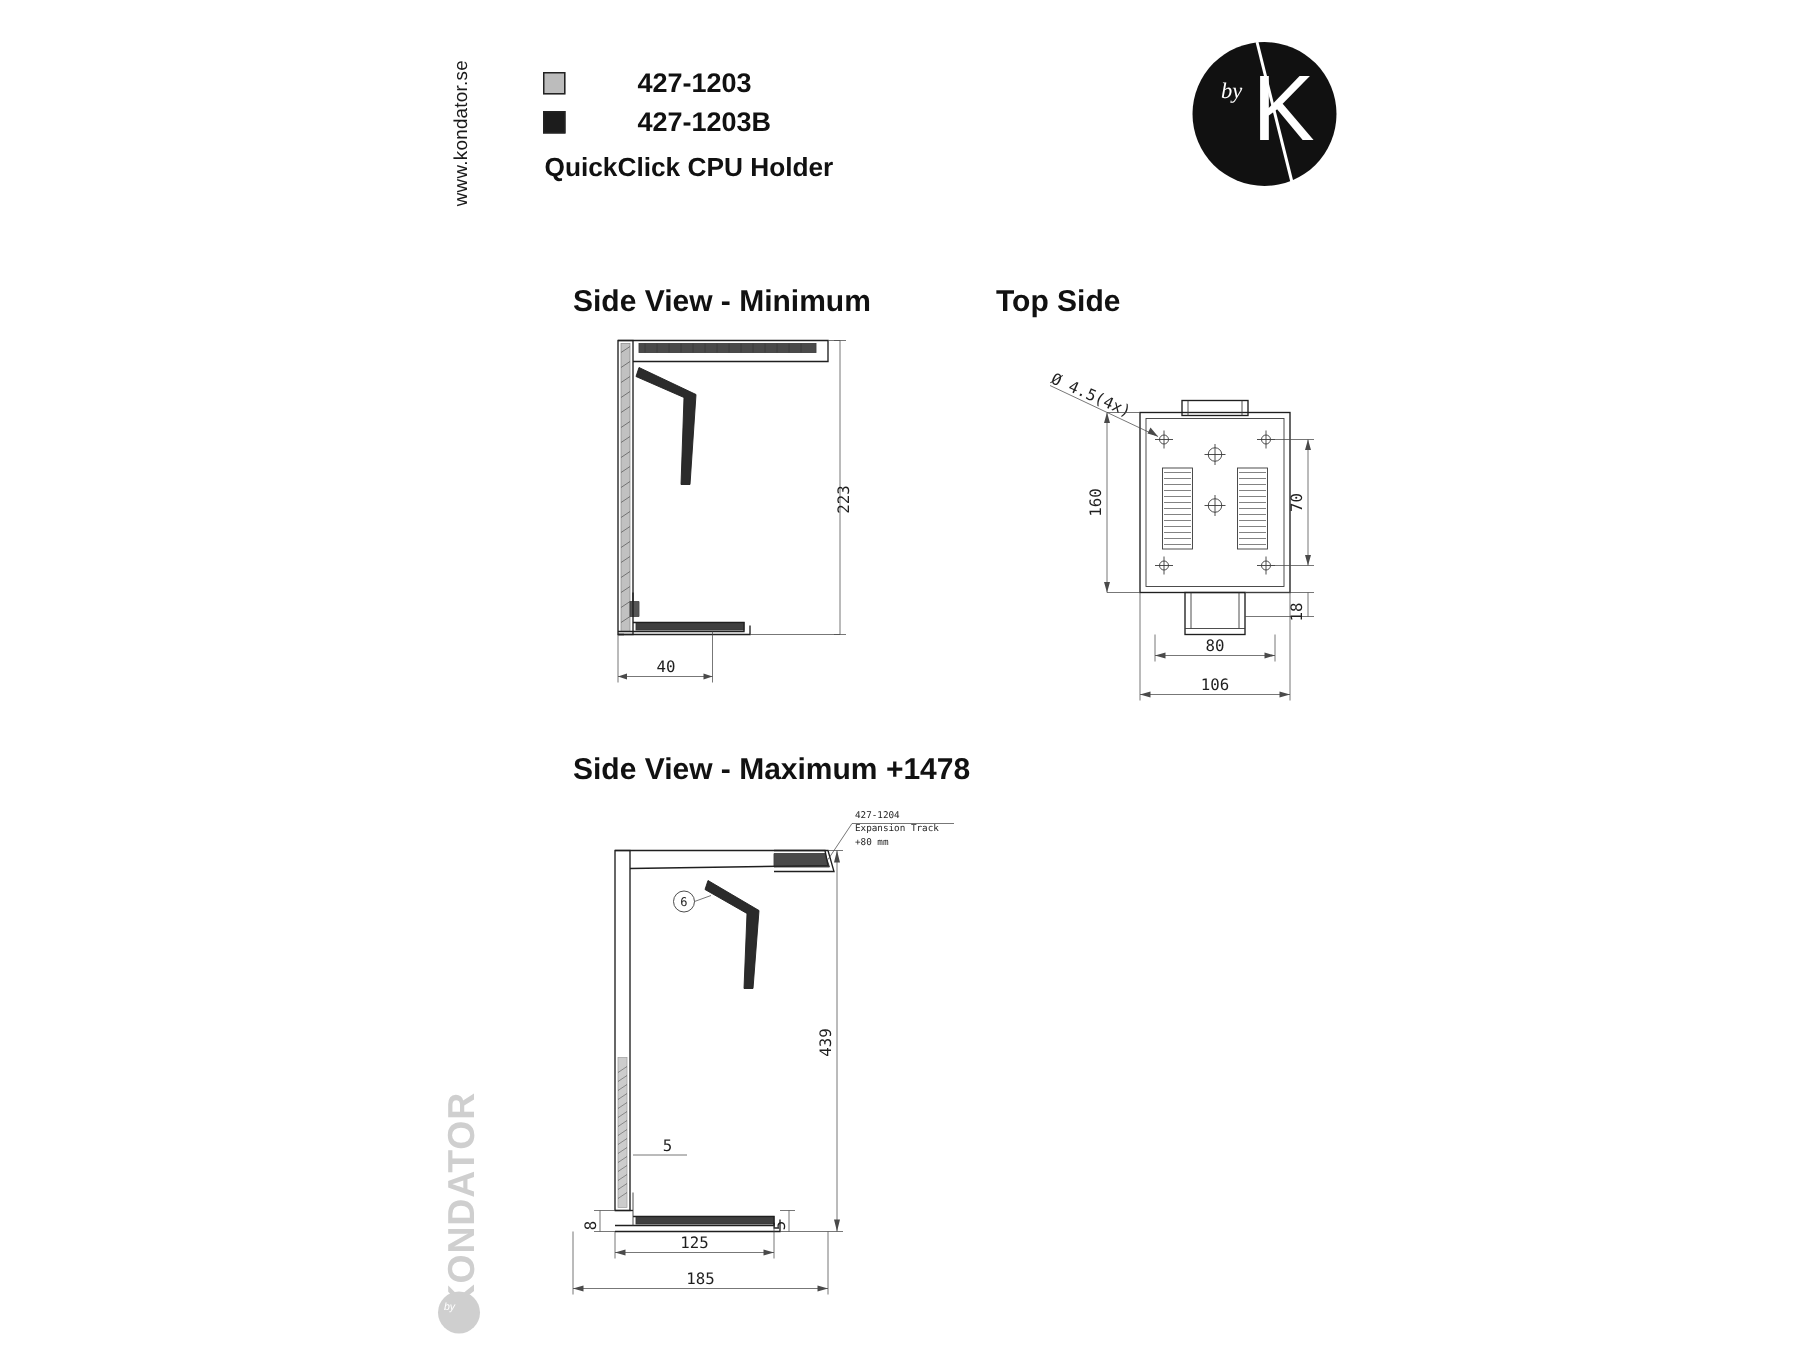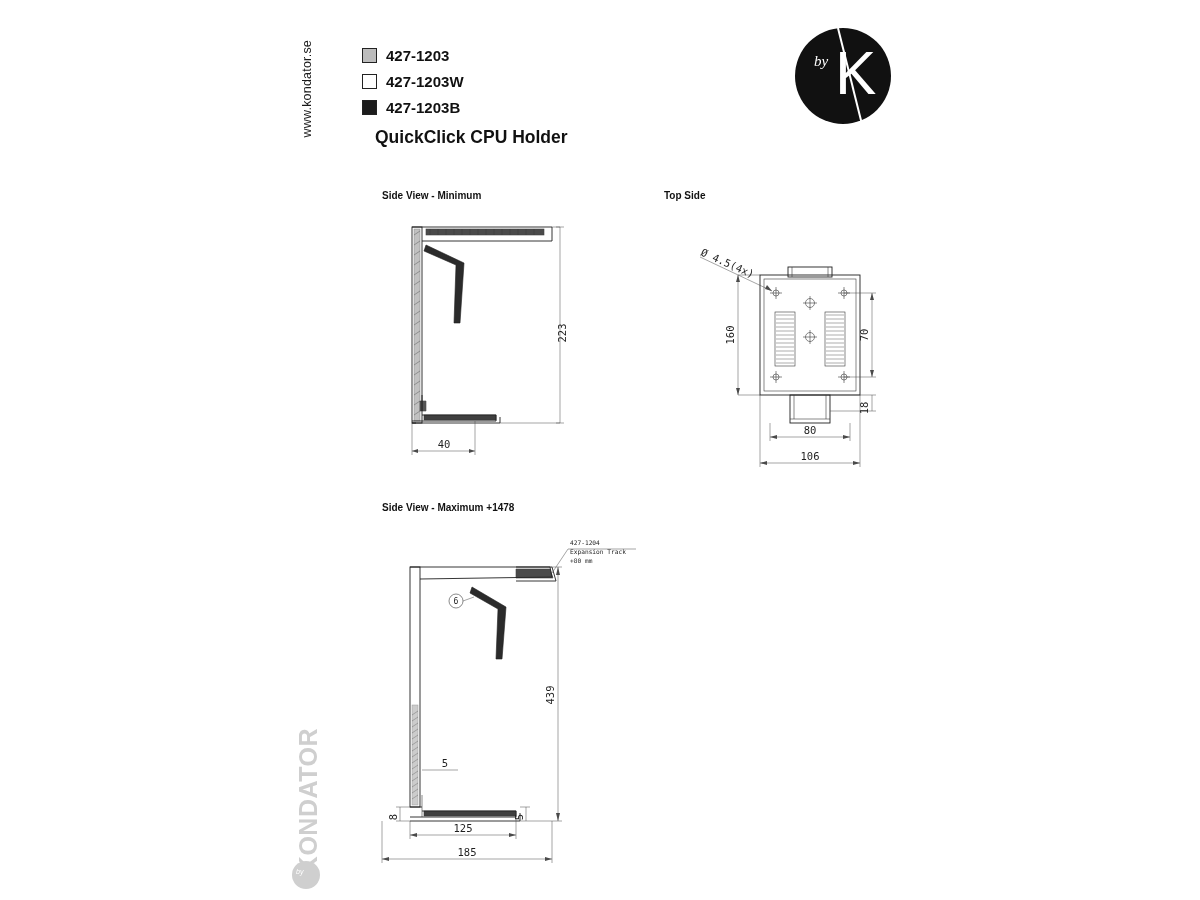--- a/index.html
+++ b/index.html
@@ -52,31 +52,32 @@
     height: 15px;
     border: 1px solid #222;
     margin-right: 9px;
     flex: 0 0 auto;
     box-sizing: border-box;
   }
   .sw-grey { background: #bcbcbc; }
   .sw-white { background: #ffffff; }
   .sw-black { background: #1c1c1c; }
   .article-code {
-    font-size: 15px;
+    font-size: 18px;
     font-weight: bold;
     letter-spacing: 0px;
     color: #111;
+    margin-left: 39px;
   }
   .product-name {
     font-size: 17.5px;
     font-weight: bold;
     color: #111;
     margin-top: 7px;
-    margin-left: 13px;
+    margin-left: 1px;
   }
 
   
   .logo-wrap {
     position: absolute;
     left: 795px;
     top: 28px;
     width: 96px;
     height: 96px;
   }
@@ -112,21 +113,21 @@
     width: 2px;
     height: 96px;
     background: #fff;
     transform: rotate(-14deg);
     transform-origin: top center;
   }
 
   
   .view-title {
     position: absolute;
-    font-size: 10px;
+    font-size: 20px;
     font-weight: bold;
     color: #111;
   }
   #title-side-min { left: 382px; top: 190px; }
   #title-top { left: 664px; top: 190px; }
   #title-side-max { left: 382px; top: 502px; }
 
   
   .watermark {
     position: absolute;
@@ -199,24 +200,20 @@
 <body>
 
 <div class="sheet">
 
   <div class="vertical-url">www.kondator.se</div>
 
   <div class="article-list">
     <div class="article-row">
       <span class="swatch sw-grey"></span>
       <span class="article-code">427-1203</span>
-    </div>
-    <div class="article-row">
-      <span class="swatch sw-white"></span>
-      <span class="article-code">427-1203W</span>
     </div>
     <div class="article-row">
       <span class="swatch sw-black"></span>
       <span class="article-code">427-1203B</span>
     </div>
     <div class="product-name">QuickClick CPU Holder</div>
   </div>
 
   <div class="logo-wrap">
     <div class="logo-circle"></div>

